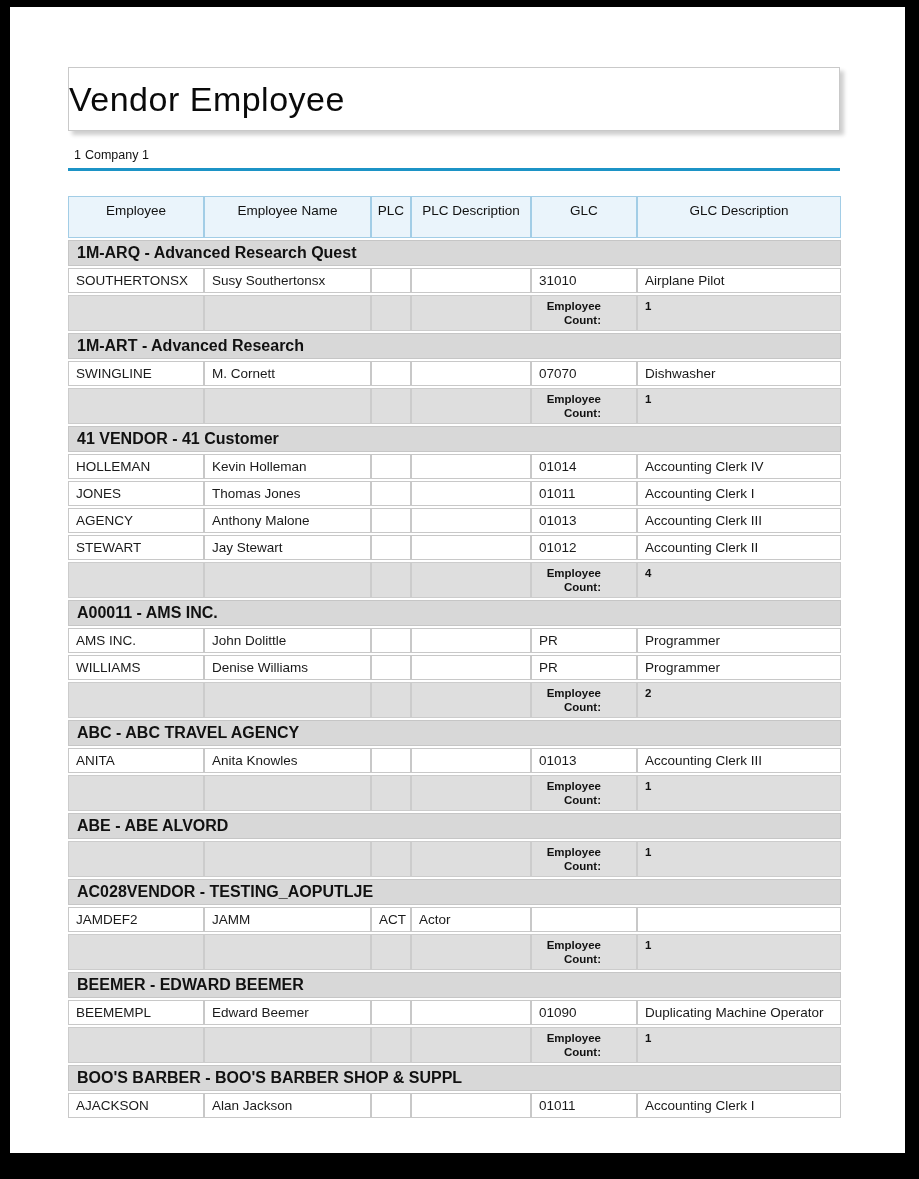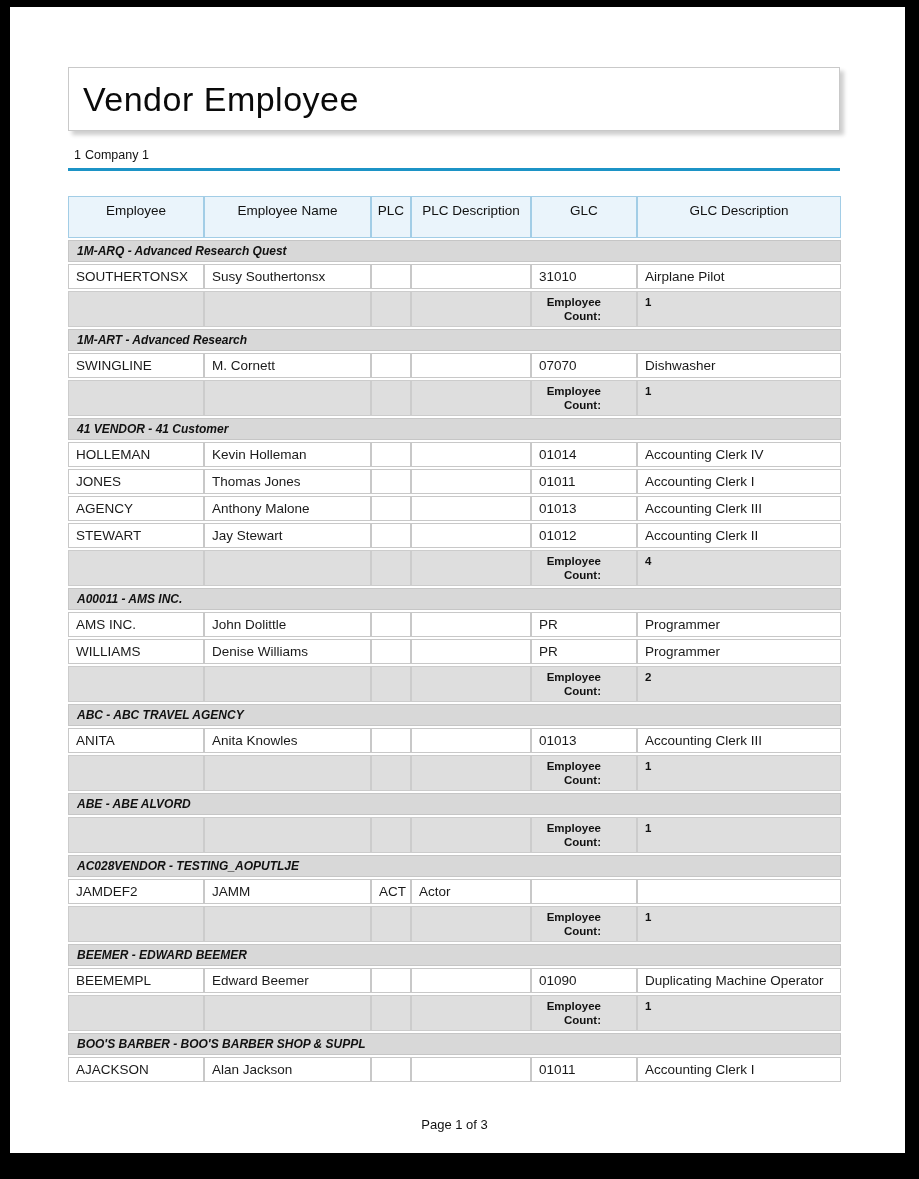--- a/index.html
+++ b/index.html
@@ -22,21 +22,20 @@
     padding-top: 60px;
   }
   
   .title-box {
     border: 1px solid #c9c9c9;
     background: #fff;
     box-shadow: 4px 4px 4px #cfcfcf;
     height: 64px;
     display: flex;
     align-items: center;
-    padding-left: 14px;
     box-sizing: border-box;
   }
   .title-box h1 {
     margin: 0;
     font-size: 34px;
     font-weight: 400;
     letter-spacing: 0.5px;
     color: #0a0a0a;
   }
   
@@ -71,26 +70,25 @@
     color: #111;
     text-align: center;
     vertical-align: top;
     padding: 6px 2px 4px 2px;
     height: 42px;
     line-height: 16px;
   }
   td.group-cell {
     background: #d8d8d8;
     border: 1px solid #c6c6c6;
-    font-size: 12px;
+    font-size: 16px;
     font-weight: bold;
     color: #111;
     padding: 3px 8px;
     white-space: nowrap;
-    font-style: italic;
   }
   td.data-cell {
     background: #fff;
     border: 1px solid #c8c8c8;
     font-size: 13.5px;
     color: #1a1a1a;
     padding: 3px 7px;
     vertical-align: top;
     line-height: 17px;
     height: 24px;

